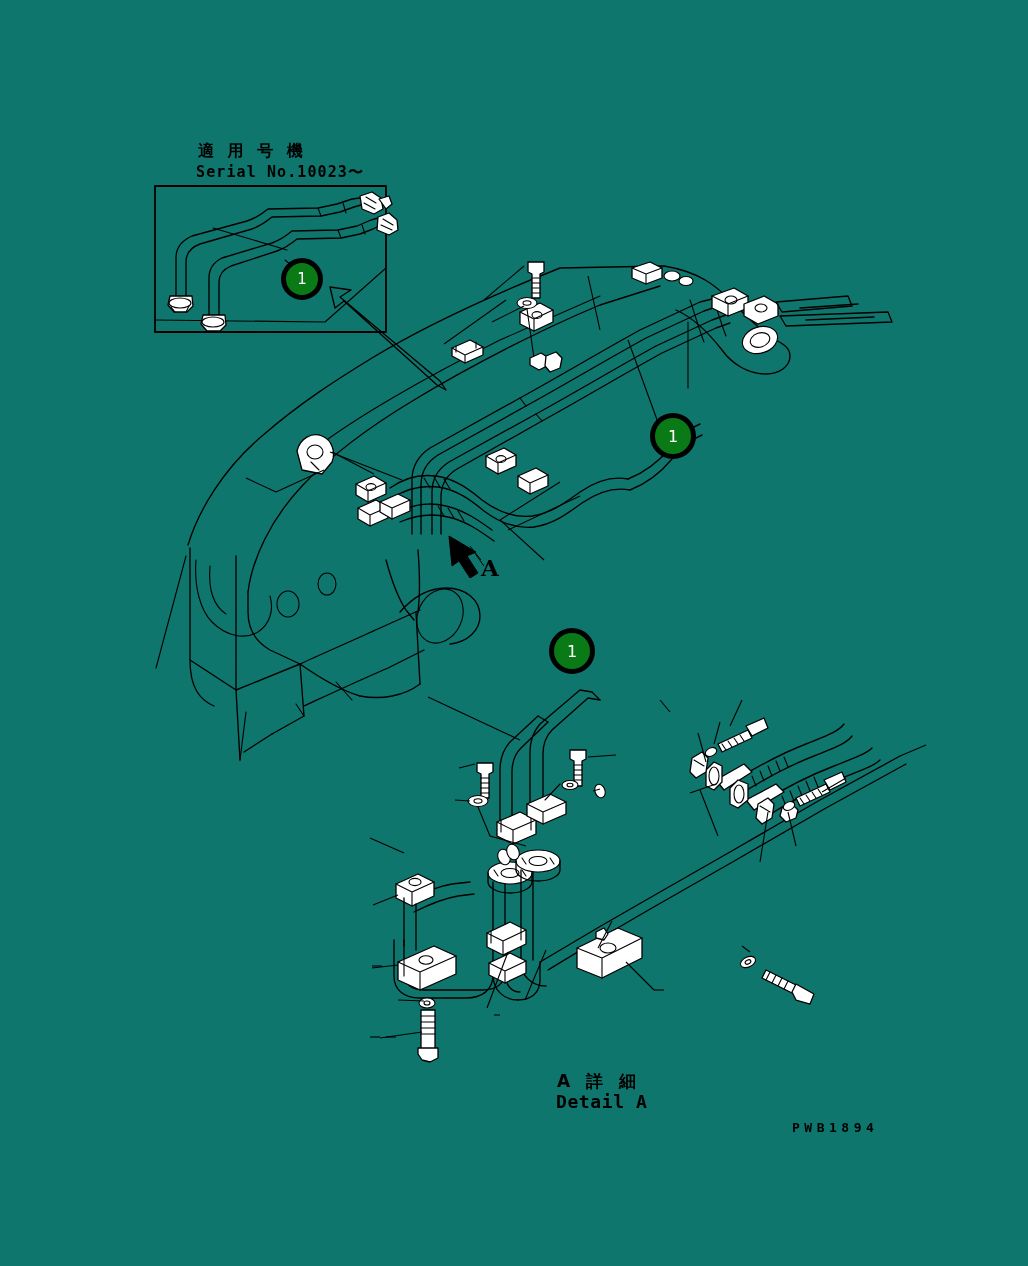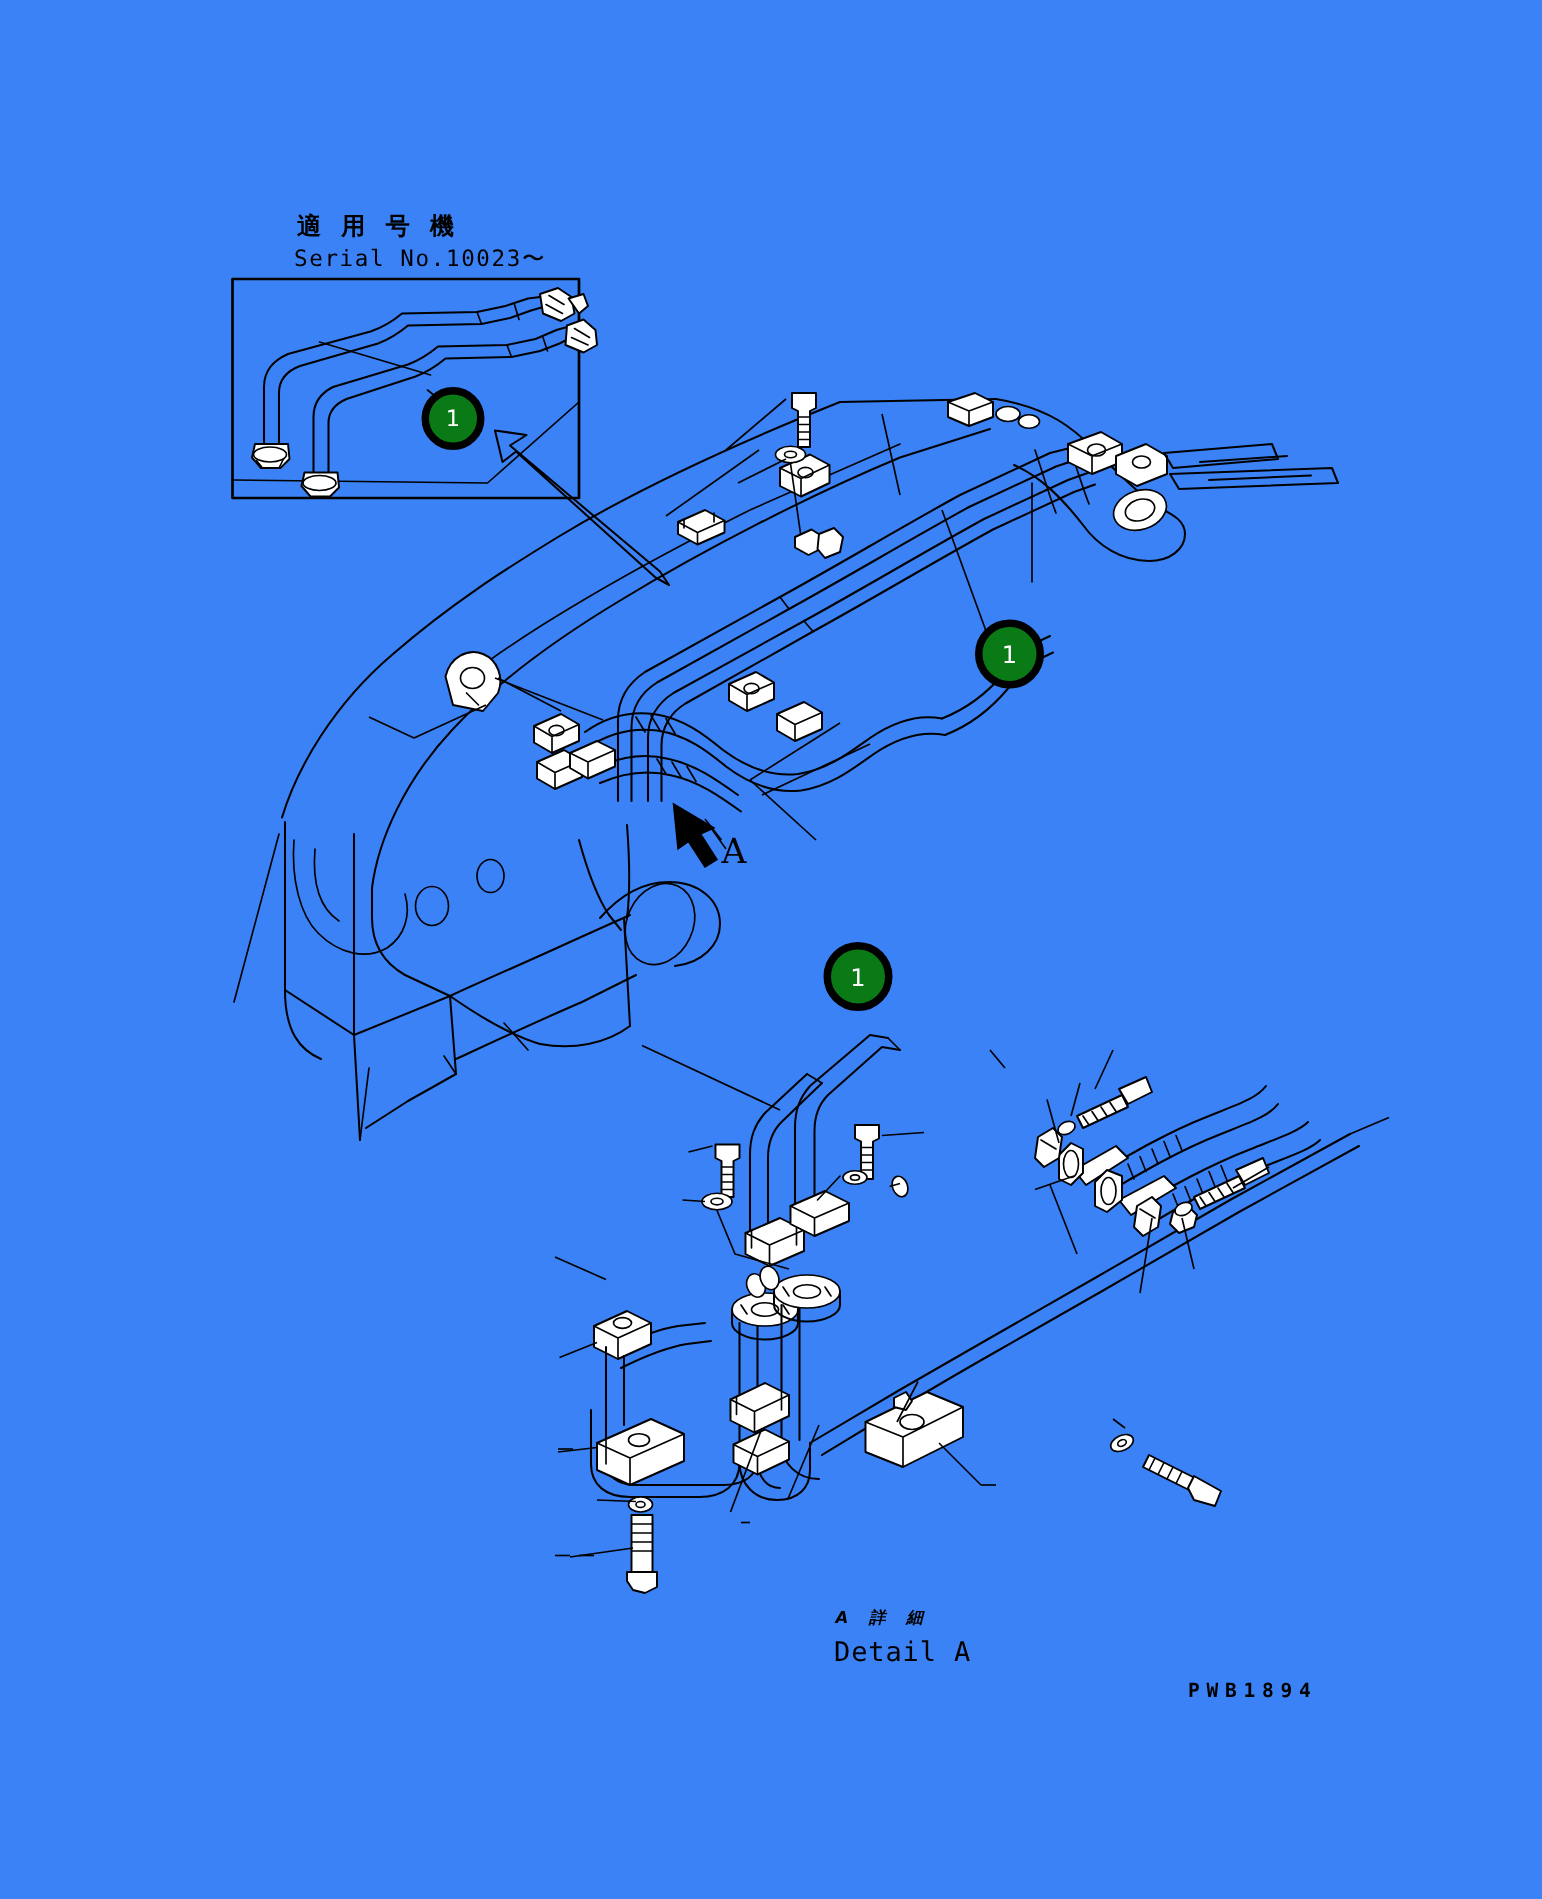--- a/index.html
+++ b/index.html
@@ -5,34 +5,34 @@
 <style>
   html,body{margin:0;padding:0;background:#ffffff;}
   body{
     font-family:"DejaVu Sans","Liberation Sans",sans-serif;
     -webkit-font-smoothing:none;
   }
   #page{
     position:relative;
     width:1028px;
     height:1266px;
-    background:#3b82f6;
+    background:#0f766e;
     overflow:hidden;
   }
   #artboard{position:absolute;inset:0;}
-  .txt{position:absolute;color:#000;white-space:pre;line-height:1.05;}
+  .txt{position:absolute;color:#000;white-space:pre;line-height:1.05;font-weight:bold;}
   .jp{font-family:"DejaVu Sans","Liberation Sans",sans-serif;}
   .mono{font-family:"DejaVu Sans Mono","Liberation Mono",monospace;}
 
   
   #hdr-jp{left:198px;top:143px;font-size:16px;letter-spacing:4px;font-weight:600;}
   #hdr-serial{left:196px;top:165px;font-size:15px;letter-spacing:1.1px;}
 
   
-  #detA-jp{left:557px;top:1073px;font-size:11px;letter-spacing:5px;font-weight:600;font-style:italic;}
+  #detA-jp{left:557px;top:1073px;font-size:17px;letter-spacing:5px;font-weight:600;}
   #detA-en{left:556px;top:1093px;font-size:18px;letter-spacing:0.6px;}
 
   
   #sec-A{left:481px;top:556px;font-size:23px;font-family:"DejaVu Serif","Liberation Serif",serif;}
 
   
   #pno{left:792px;top:1100px;font-size:13px;letter-spacing:4.5px;font-weight:600;margin-top:21px;}
 
   
   .balloon{

